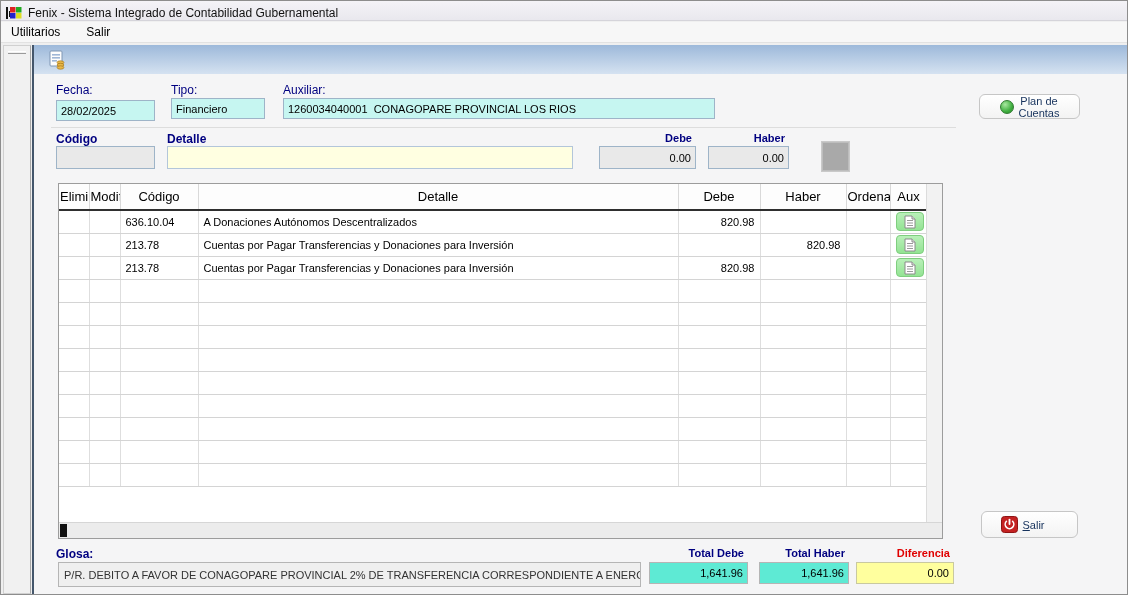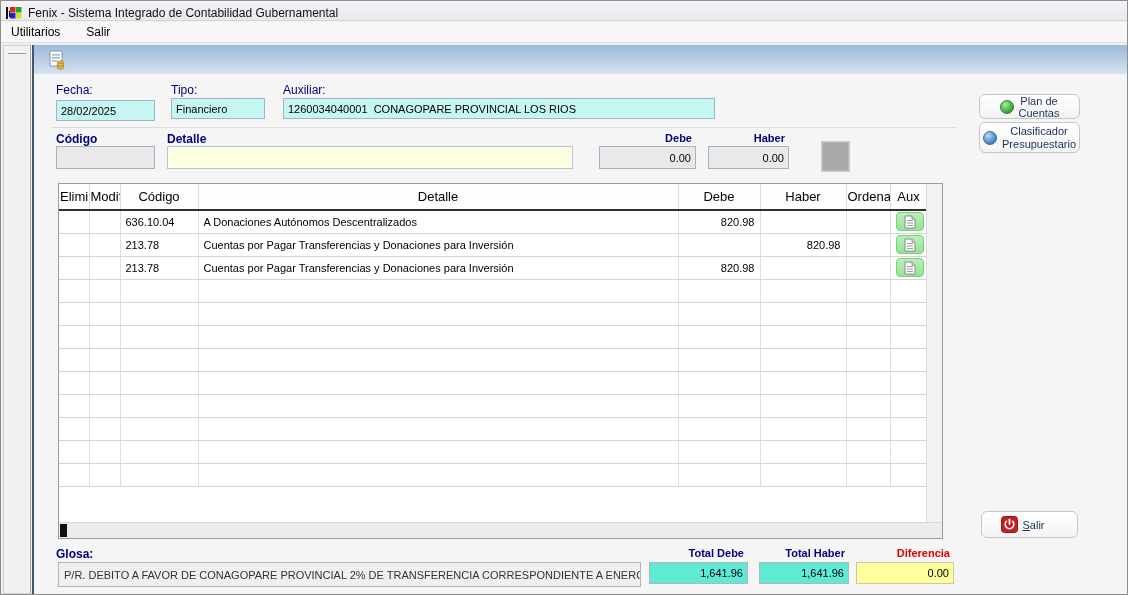--- a/index.html
+++ b/index.html
@@ -321,24 +321,20 @@
   <span class="lblbox lbl red" style="left:855px;top:546px;width:94px;text-align:right;">Diferencia</span>
 
   <div class="field white num" style="left:648px;top:561px;width:99px;height:22px;border-color:#b5b5b5;">1,641.96</div>
   <div class="field white num" style="left:758px;top:561px;width:90px;height:22px;border-color:#b5b5b5;">1,641.96</div>
   <div class="field yellow num" style="left:855px;top:561px;width:98px;height:22px;">0.00</div>
 
   <div class="act-btn" style="left:978px;top:93px;width:101px;height:25px;">
     <span class="sphere green"></span>
     <span>Plan de Cuentas</span>
   </div>
-  <div class="act-btn" style="left:978px;top:121px;width:101px;height:31px;">
-    <span class="sphere blue"></span>
-    <span class="two-line">Clasificador Presupuestario</span>
-  </div>
   <div class="act-btn" style="left:980px;top:510px;width:97px;height:27px;">
     <span style="display:inline-flex;">
       <svg width="17" height="17" viewBox="0 0 17 17">
         <rect x="0.5" y="0.5" width="16" height="16" rx="3" fill="#c42222" stroke="#8e1414"></rect>
         <path d="M8.5 3.6 L8.5 8" stroke="#fff" stroke-width="1.8" stroke-linecap="round"></path>
         <path d="M5.4 5.3 A4.3 4.3 0 1 0 11.6 5.3" fill="none" stroke="#fff" stroke-width="1.6" stroke-linecap="round"></path>
       </svg>
     </span>
     <span class="u-first" style="margin-right:14px;">Salir</span>
   </div>

